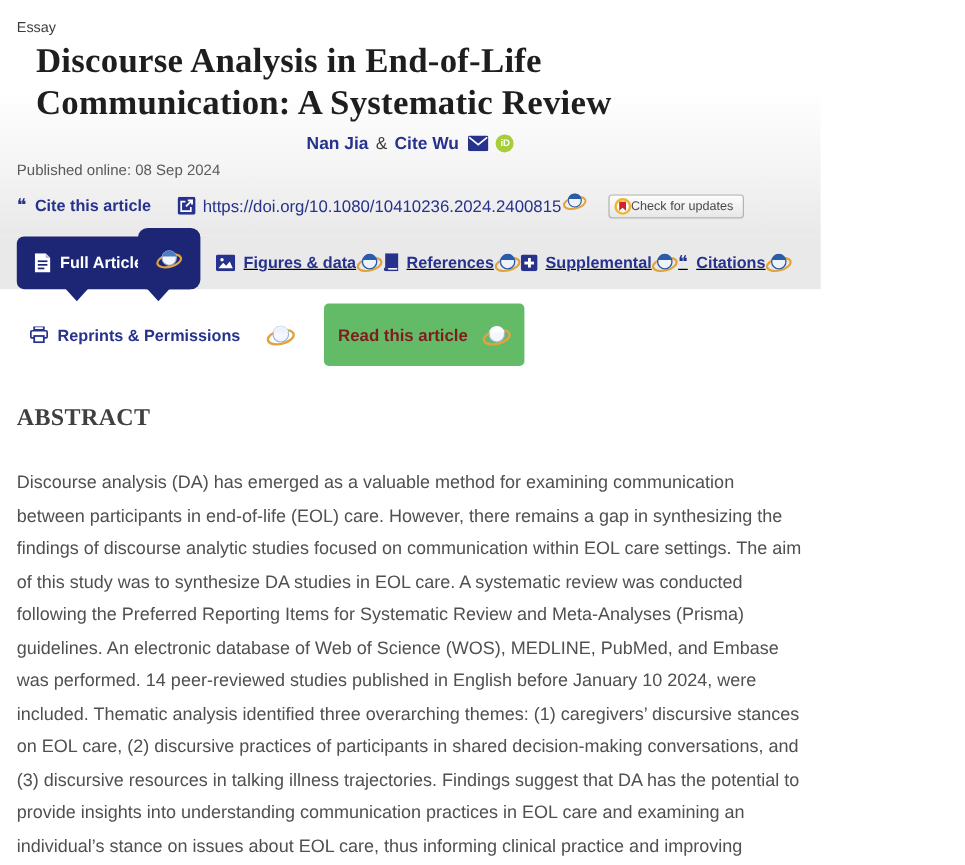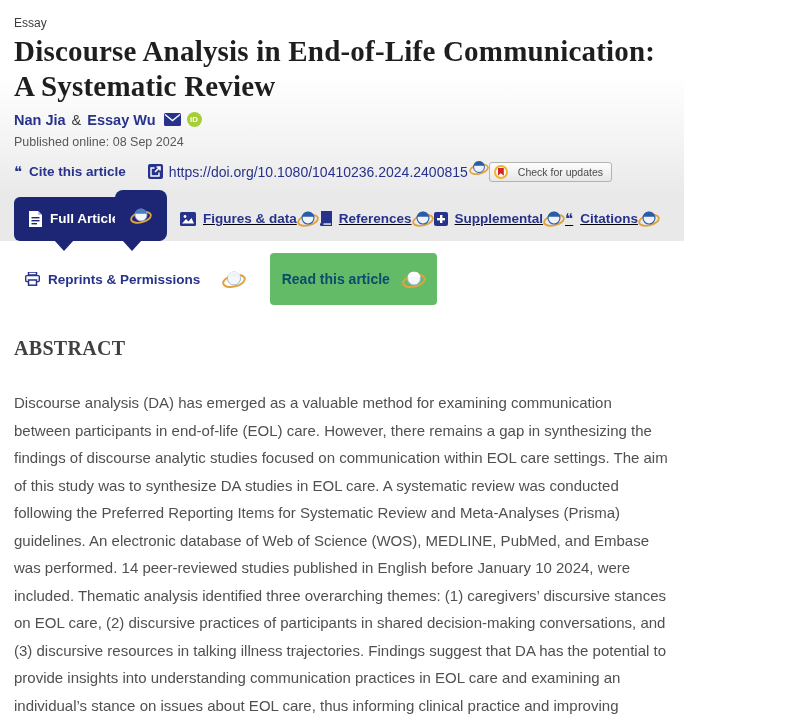--- a/index.html
+++ b/index.html
@@ -10,39 +10,39 @@
   }
   
   .header {
     height:196px; padding:16px 14px 0 14px;
     background:linear-gradient(180deg, #ffffff 0%, #ffffff 38%, #f4f4f4 72%, #e9e9e9 100%);
   }
   .kicker { font-size:12px; color:#3c3c3c; }
   h1.title {
     font-family:"Liberation Serif", serif; font-weight:bold;
     font-size:29px; line-height:1.22; color:#1e1e1e; letter-spacing:.2px;
-    margin:4px 0 7px; max-width:748px;
-  }
-  .authors { display:flex; align-items:center; gap:6px; font-size:14.5px; font-weight:bold; color:#26328c; }
+    margin:4px 16px 7px; max-width:748px;
+  }
+  .authors { display:flex; align-items:center; gap:6px; font-size:14.5px; font-weight:bold; color:#26328c;justify-content:center; }
   .authors .amp { color:#3c3c3c; font-weight:normal; }
   .authors a { color:#26328c; text-decoration:none; cursor:pointer; }
   .mail-icon { display:inline-flex; margin-left:2px; }
   .orcid-badge {
     width:15px; height:15px; border-radius:50%; background:#a6ce39; color:#fff;
     font-size:8px; font-weight:bold; display:inline-flex; align-items:center; justify-content:center;
   }
   .pub { font-size:12.5px; color:#595959; margin-top:7px; }
   .cite-row { display:flex; align-items:center; margin-top:13px; }
   .cite-link { display:inline-flex; align-items:center; gap:7px; color:#26328c; font-size:13.5px; font-weight:bold; text-decoration:none; cursor:pointer; }
   .quote-orn { font-size:15px; line-height:1; color:#26328c; font-weight:normal; }
   .doi-link { display:inline-flex; align-items:center; gap:6px; color:#26328c; font-size:14px; text-decoration:none; margin-left:22px; cursor:pointer; }
   .orbit { display:inline-flex; }
   .orbit-after-doi { margin-left:1px; margin-top:-8px; }
   .crossmark-btn {
-    display:inline-flex; align-items:center; gap:10px;
+    margin-left:18px; display:inline-flex; align-items:center; gap:0;
     background:linear-gradient(#fdfdfd,#e7e7e7); border:1px solid #b3b3b3; border-radius:3px;
     padding:2px 8px 2px 4px; font-size:10.5px; color:#4a4a4a; font-family:inherit; cursor:pointer;
   }
   .crossmark-logo {
     width:14px; height:14px; border-radius:50%; background:#fff; border:2px solid #f0b429;
     display:inline-flex; align-items:center; justify-content:center;
   }
   .crossmark-logo i {
     display:block; width:6px; height:8px; background:#d2232a;
     clip-path:polygon(0 0,100% 0,100% 100%,50% 68%,0 100%);
@@ -69,21 +69,21 @@
     display:inline-flex; align-items:center; gap:7px; color:#26328c;
     font-size:13.5px; font-weight:bold; cursor:pointer; background:none; border:none; font-family:inherit;
   }
   
   .actions { display:flex; align-items:center; padding:10px 14px 0 25px; height:66px; }
   .reprints { display:inline-flex; align-items:center; gap:8px; color:#26328c; font-size:13.5px; font-weight:bold; text-decoration:none; cursor:pointer;justify-content:space-between; }
   .orbit-actions { margin-left:22px; }
   .read-btn {
     margin-left:24px; width:167px; height:52px; background:#63bb67; border:none; border-radius:4px;
     display:inline-flex; align-items:center; justify-content:center; gap:12px;
-    font-family:inherit; font-size:14px; font-weight:bold; color:#0c4a6e; cursor:pointer;
+    font-family:inherit; font-size:14px; font-weight:bold; color:#7f1d1d; cursor:pointer;
   }
   
   .abstract { padding:0 14px; }
   .abstract h2 {
     font-family:"Liberation Serif", serif; font-weight:bold; font-size:20px; color:#404040;
     margin-top:30px; letter-spacing:.3px;
   }
   .abstract p {
     margin-top:29px; font-size:15px; line-height:27.5px; color:#505050; max-width:778px;
   }
@@ -94,21 +94,21 @@
 
 <div class="page">
 
   <header class="header">
     <div class="kicker">Essay</div>
     <h1 class="title">Discourse Analysis in End-of-Life Communication: A Systematic Review</h1>
 
     <div class="authors">
       <a>Nan Jia</a>
       <span class="amp">&amp;</span>
-      <a>Essay Wu</a>
+      <a>Cite Wu</a>
       <span class="mail-icon">
         <svg width="17" height="13" viewBox="0 0 17 13">
             <rect x="0" y="0" width="17" height="13" rx="1.5" fill="#26328c"></rect>
             <path d="M1 1.5 L8.5 7.5 L16 1.5" fill="none" stroke="#fff" stroke-width="1.4"></path>
           </svg>
       </span>
       <span class="orcid-badge">iD</span>
     </div>
 
     <div class="pub">Published online: 08 Sep 2024</div>

